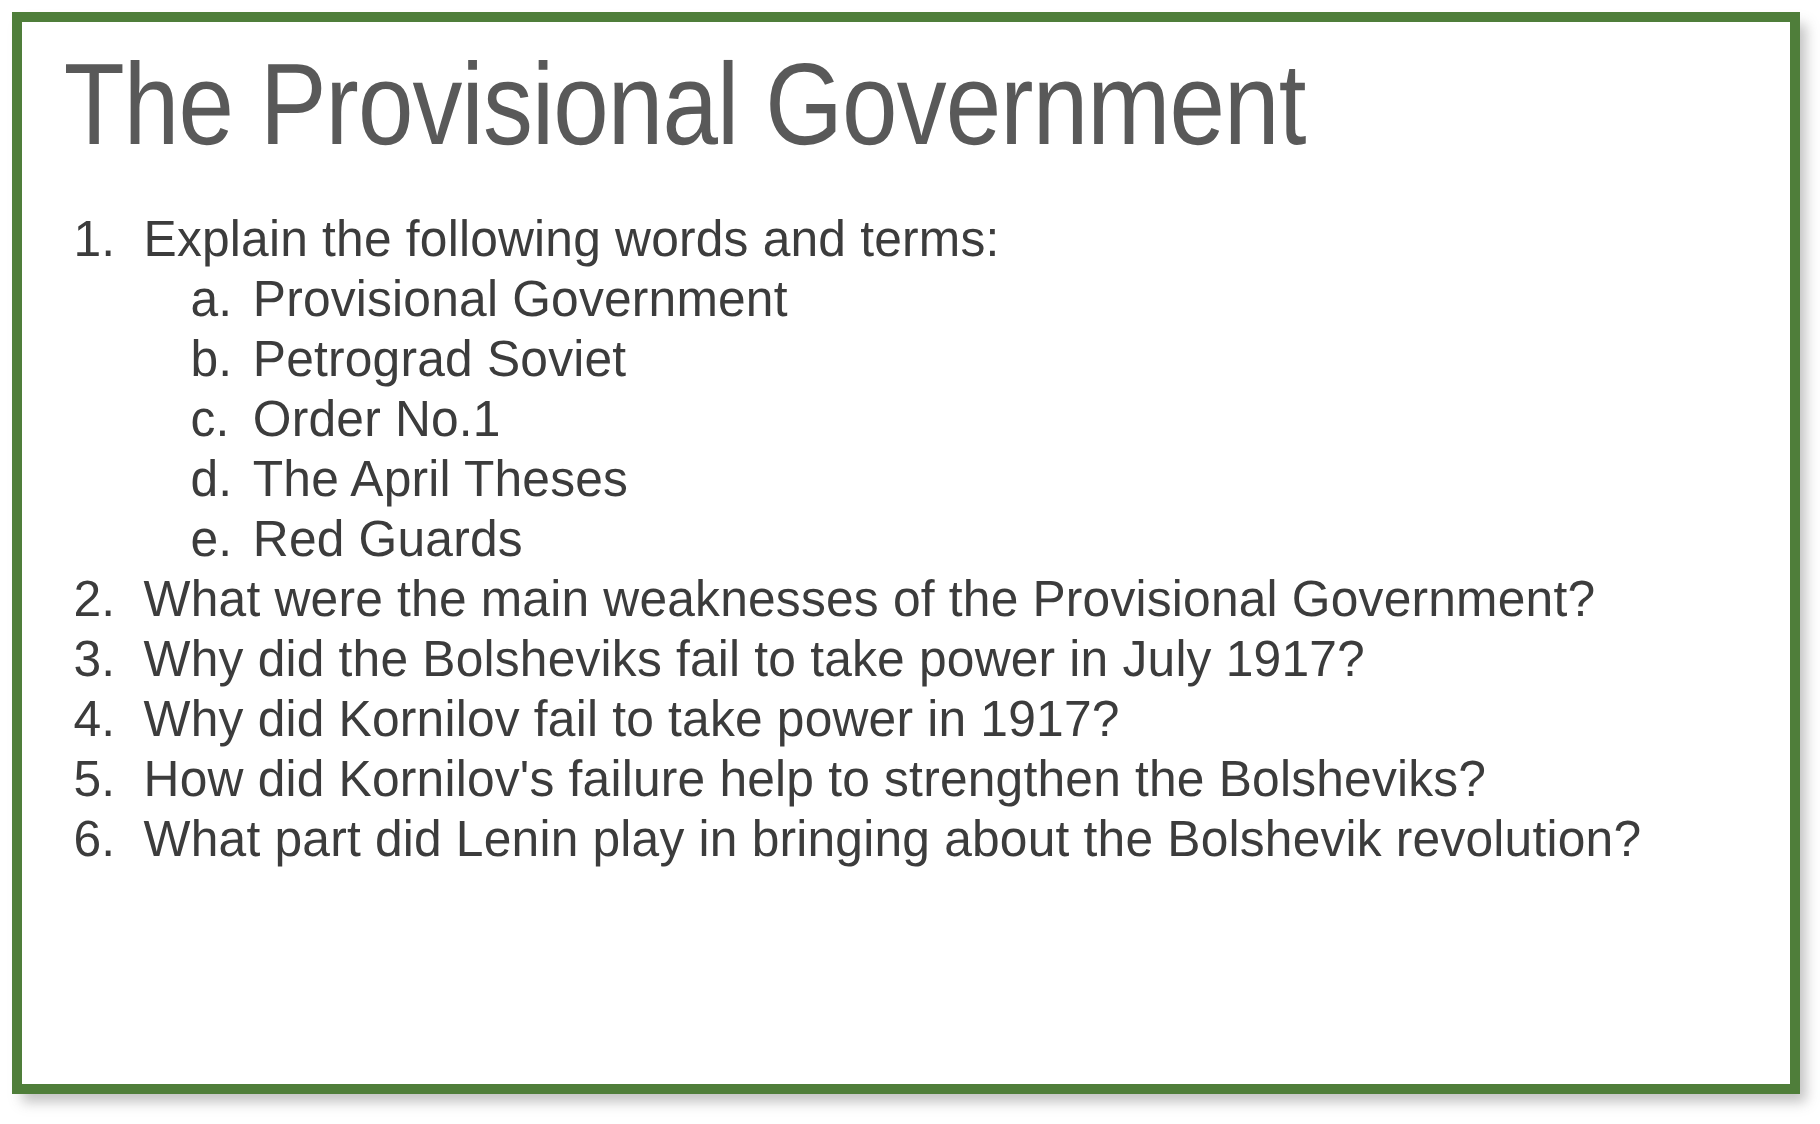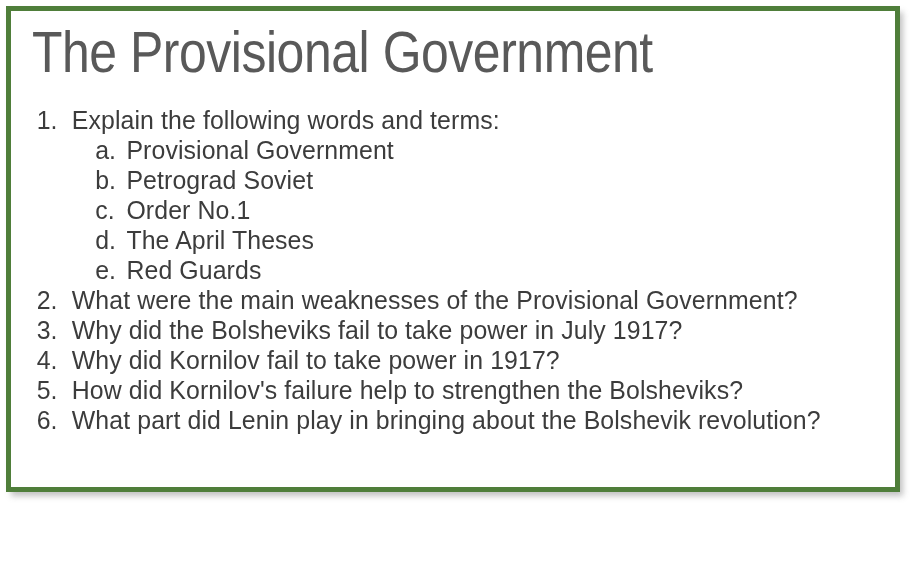--- a/index.html
+++ b/index.html
@@ -24,21 +24,21 @@
     inset: 0;
     background: #ffffff;
   }
 
   
   #frame {
     position: absolute;
     left: 6px;
     top: 6px;
     width: 894px;
-    height: 486px;
+    height: 541px;
     box-sizing: border-box;
     border: 5px solid #6d28d9;
     background: #ffffff;
     box-shadow: 4px 5px 6px -1px rgba(120,120,120,0.45);
   }
 
   #content {
     position: absolute;
     left: 0;
     top: 0;

